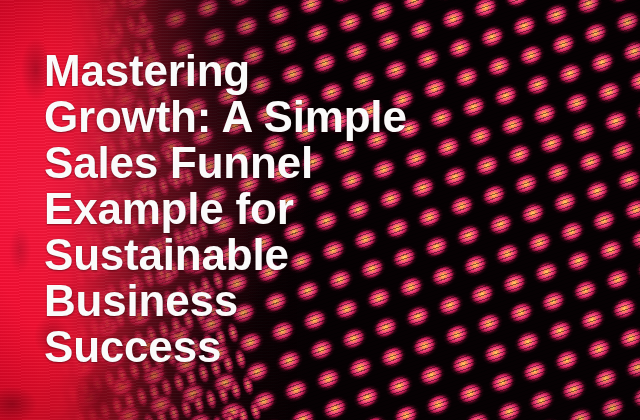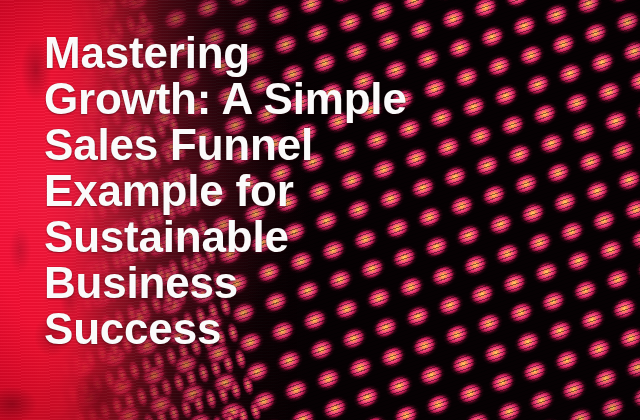--- a/index.html
+++ b/index.html
@@ -152,21 +152,21 @@
   
   .vignette {
     background: radial-gradient(ellipse 95% 95% at 52% 48%, rgba(0,0,0,0) 58%, rgba(0,0,0,0.38) 100%);
   }
 
   
 
   .headline {
     position: absolute;
     left: 44px;
-    top: 30px;
+    top: 48px;
     width: 430px;
     margin: 0;
     font-family: "Liberation Sans", sans-serif;
     font-size: 44px;
     font-weight: 700;
     line-height: 46px;
     letter-spacing: -0.2px;
     color: #fafafa;
     text-shadow:
       0 1px 2px rgba(40,0,8,0.45),

